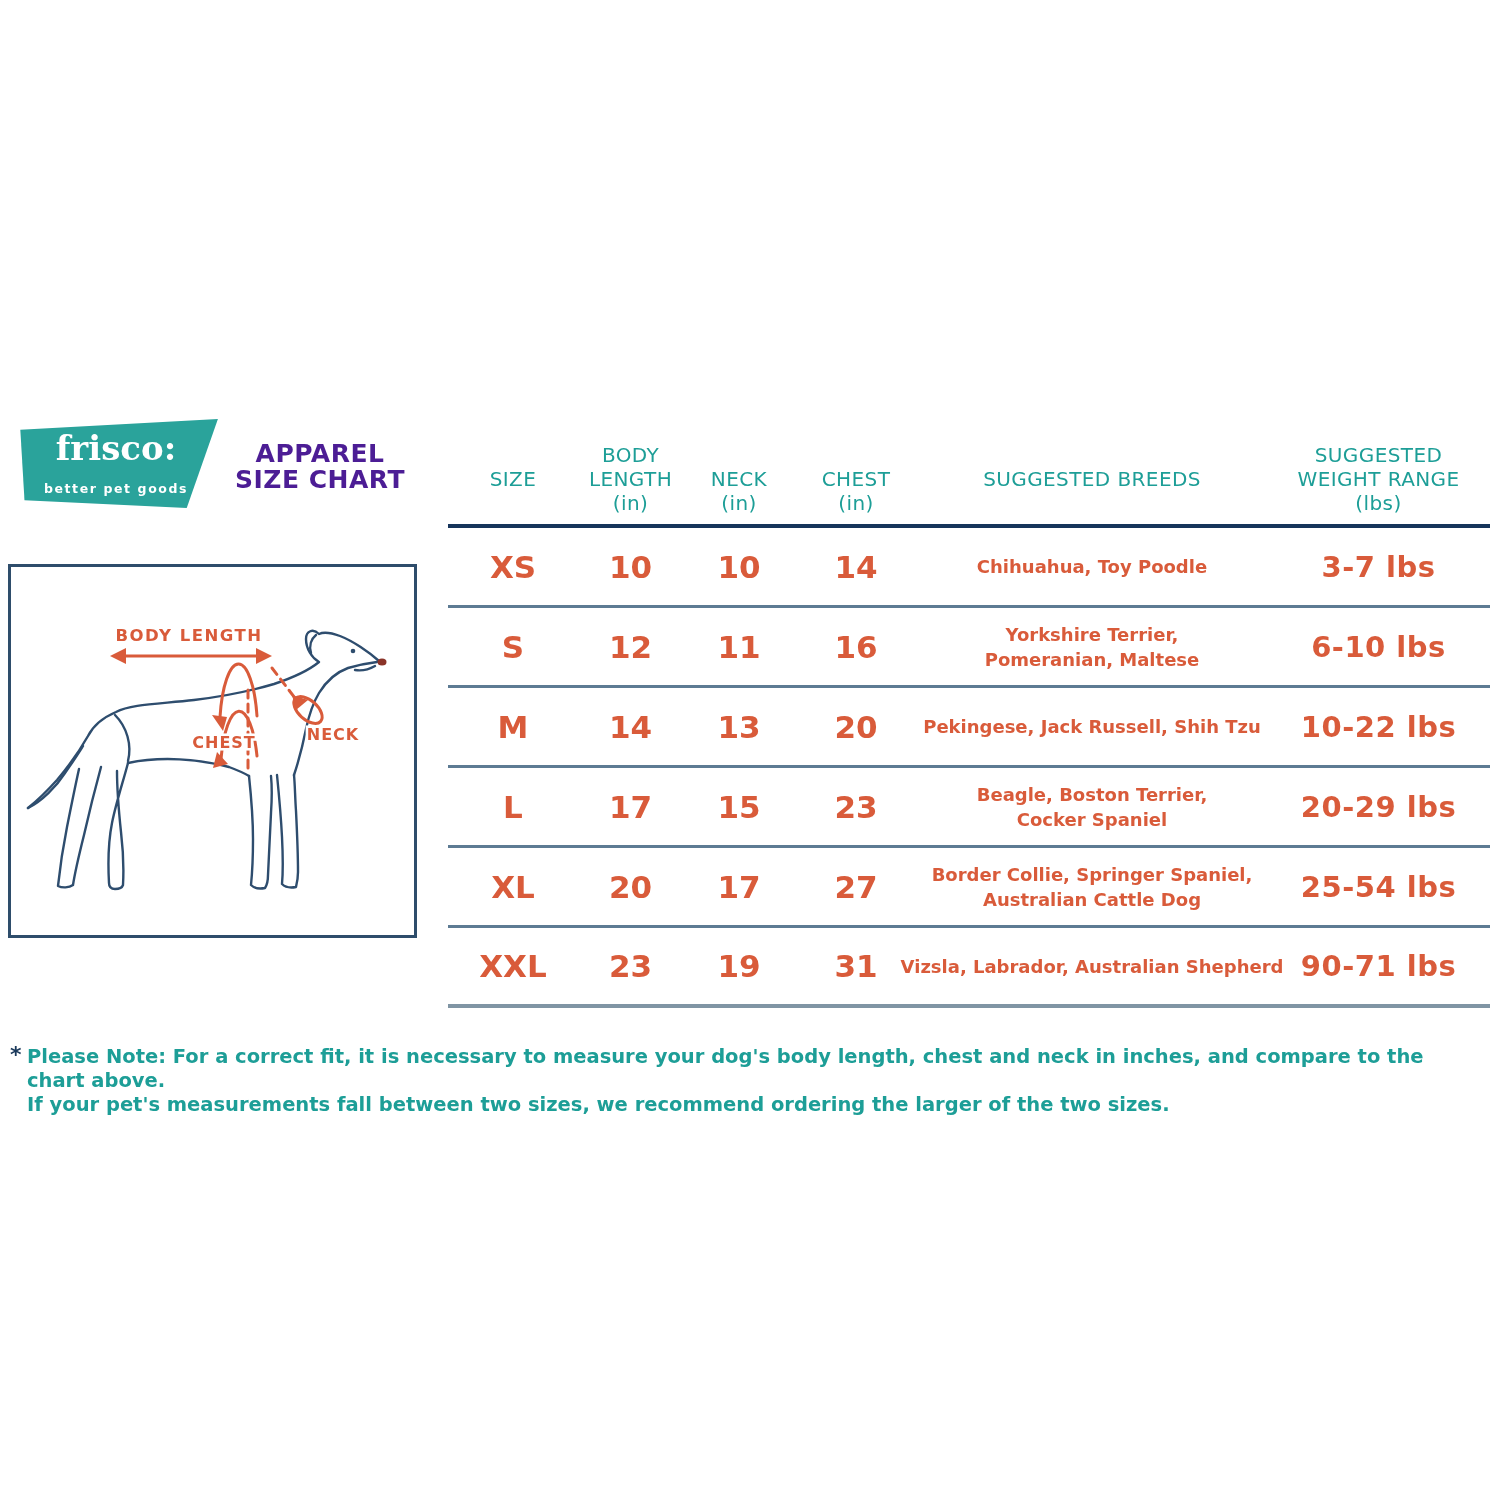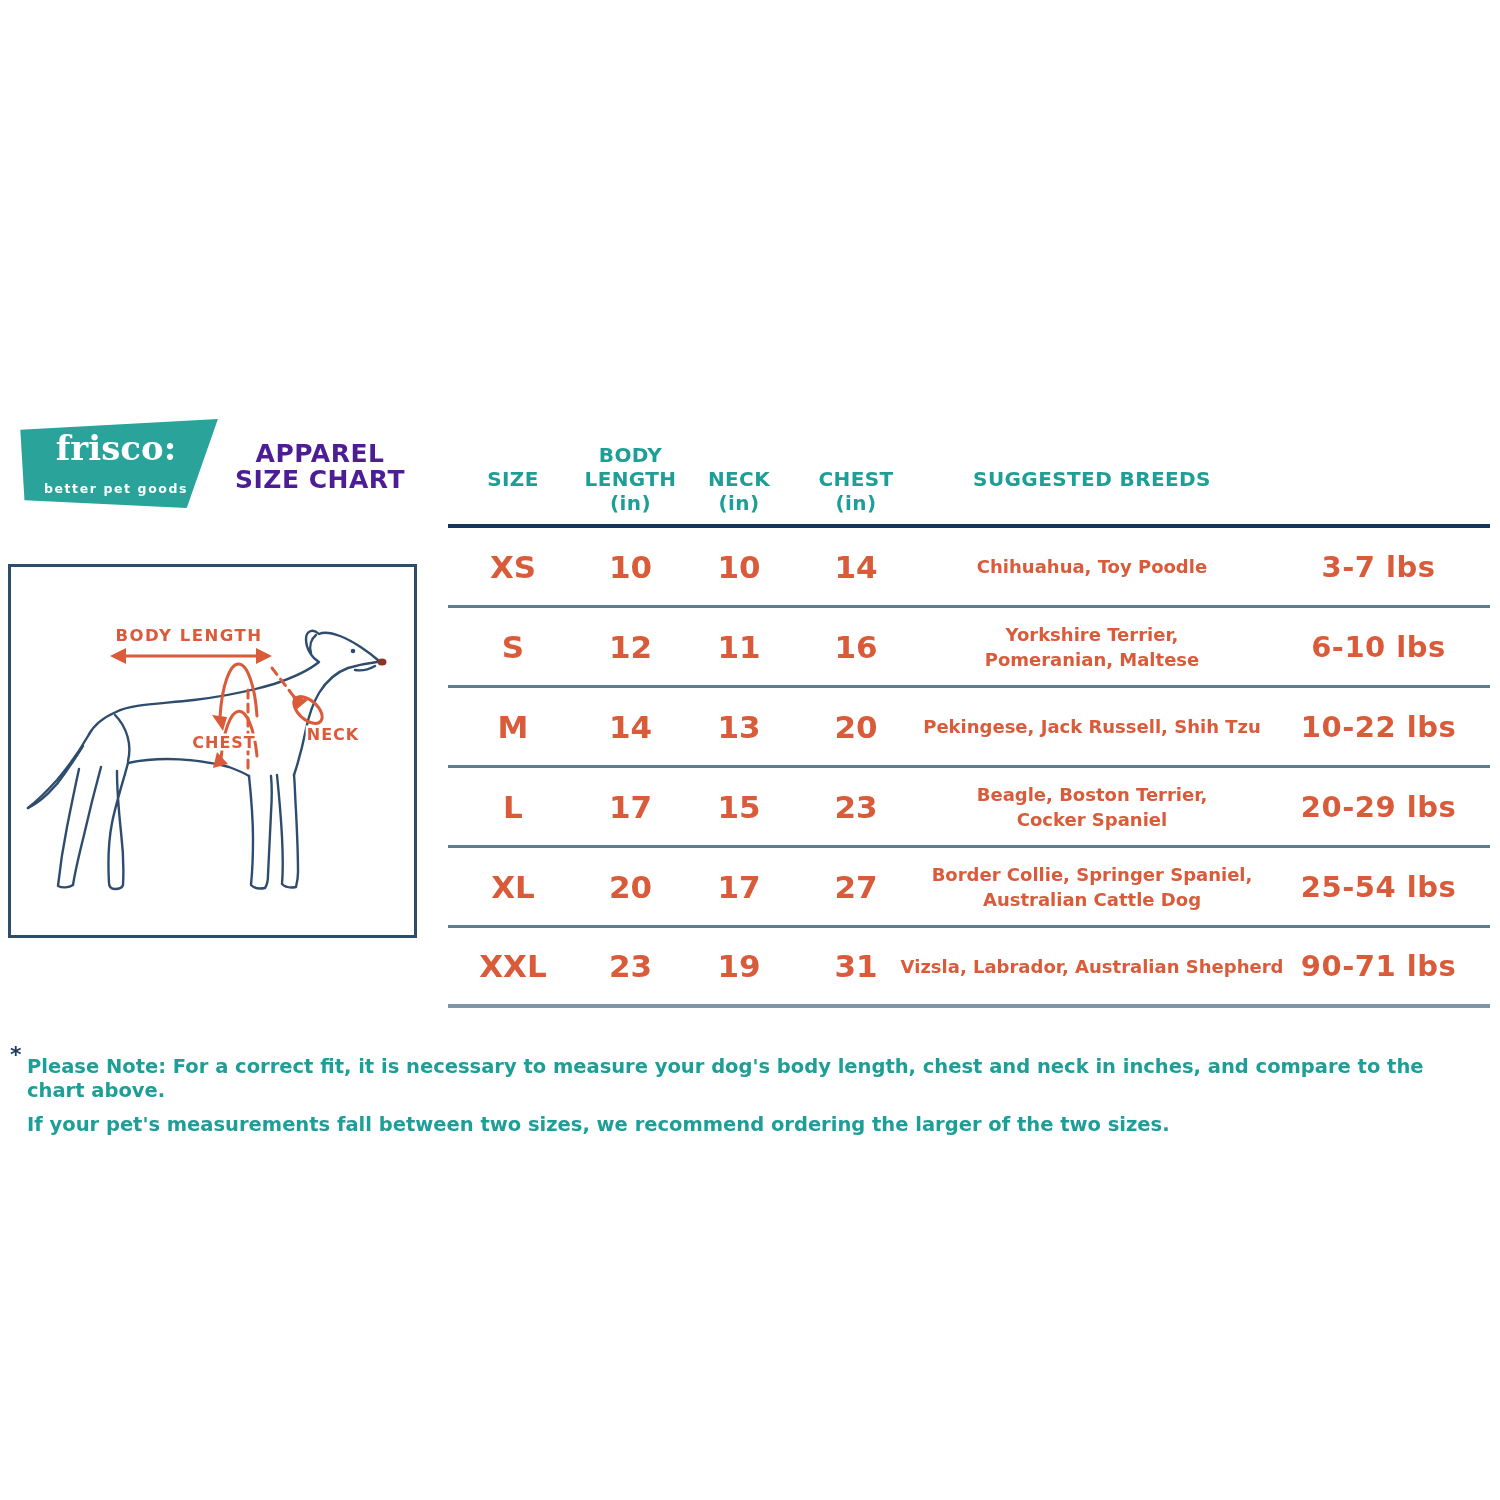--- a/index.html
+++ b/index.html
@@ -27,40 +27,40 @@
   .orange-stroke{stroke:#d95b3a;stroke-width:3;fill:none;stroke-linecap:round;}
   .orange-fill{fill:#d95b3a;stroke:none;}
   .dashed{stroke-dasharray:8 6;}
   svg text{font-family:"DejaVu Sans",sans-serif;font-weight:bold;fill:#d95b3a;
            paint-order:stroke;stroke:#ffffff;stroke-width:5px;}
 
   
   .sizetable{position:absolute;left:448px;top:443px;width:1042px;}
   .thead,.tr{display:grid;grid-template-columns:130px 105px 112px 122px 350px 223px;}
   .th{display:grid;grid-template-rows:24px 24px 24px;justify-items:center;align-items:center;
-      color:#1d9e97;font-weight:bold;font-size:20px;letter-spacing:0.4px;text-align:center;}
+      color:#1d9e97;font-weight:normal;font-size:20px;letter-spacing:0.4px;text-align:center;}
   .h-top{grid-row:1;}
   .h-mid{grid-row:2;}
   .h-sub{grid-row:3;}
   .head-rule{height:4px;background:#16355b;margin-top:9px;}
   .tr{height:80px;border-bottom:3px solid #5d7b93;box-sizing:border-box;align-items:center;}
   .tr:last-child{border-bottom:4px solid #8095a4;}
   .td{display:flex;align-items:center;justify-content:center;text-align:center;
       color:#d95b3a;overflow:visible;}
   .td-size span,.td-num span{font-size:31px;font-weight:bold;}
   .td-breeds{flex-direction:column;font-size:18px;font-weight:bold;line-height:25px;}
   .td-breeds span{display:block;white-space:nowrap;}
   .td-breeds span:empty{display:none;}
   .td-weight span{font-size:29px;font-weight:bold;letter-spacing:0.5px;white-space:nowrap;}
 
   
   .footnote{position:absolute;left:10px;top:1045px;width:1460px;color:#1d9e97;
             font-size:19.5px;font-weight:bold;line-height:24px;}
   .footnote .star{position:absolute;left:0;top:-2px;color:#1c3a5c;font-size:22px;}
-  .footnote .fn-line{display:block;padding-left:17px;margin-top:10px;}
+  .footnote .fn-line{display:block;padding-left:17px;}
 </style>
 </head>
 <body>
 
 <div class="canvas">
 
   <div class="logo">
     <span class="logo-name">frisco:</span>
     <span class="logo-tagline">better pet goods</span>
   </div>
@@ -135,20 +135,25 @@
       <div class="th">
         <span class="h-top"></span>
         <span class="h-mid">CHEST</span>
         <span class="h-sub">(in)</span>
       </div>
       <div class="th">
         <span class="h-top"></span>
         <span class="h-mid">SUGGESTED BREEDS</span>
         <span class="h-sub"></span>
       </div>
+      <div class="th">
+        <span class="h-top">SUGGESTED</span>
+        <span class="h-mid">WEIGHT RANGE</span>
+        <span class="h-sub">(lbs)</span>
+      </div>
     </div>
     <div class="head-rule"></div>
 
     <div class="tr">
       <div class="td td-size">
           <span>XS</span>
         </div>
       <div class="td td-num">
           <span>10</span>
         </div>

